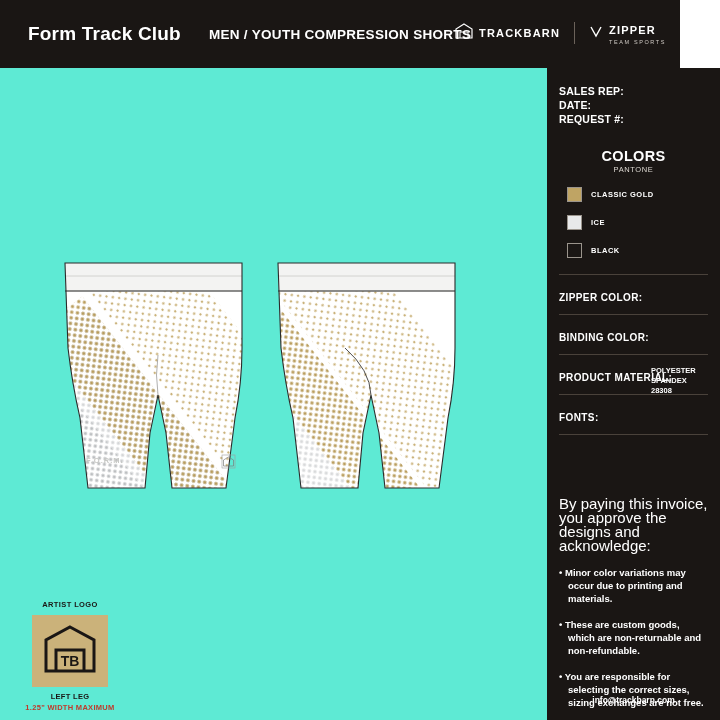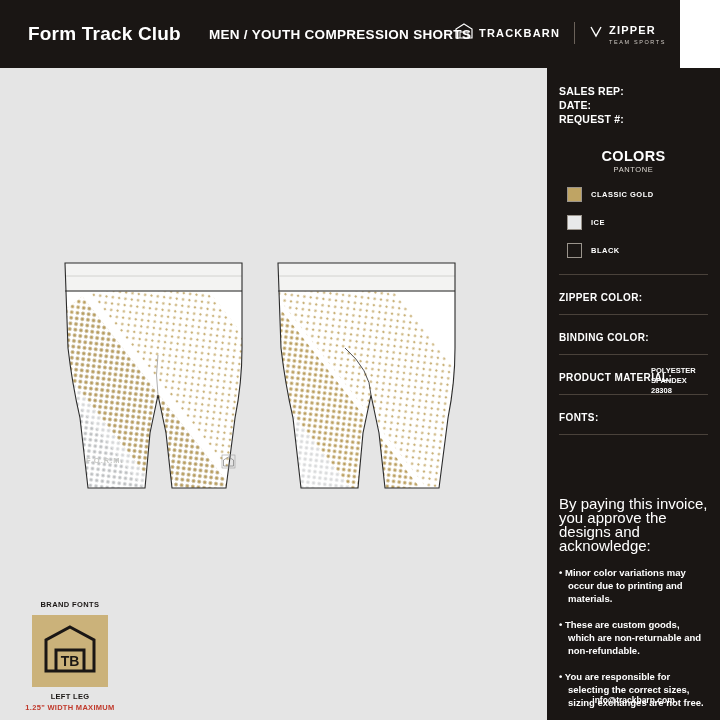--- a/index.html
+++ b/index.html
@@ -74,21 +74,21 @@
     font-size: 9.5px; font-weight: bold; line-height: 13px; margin-top: 13px;
     padding-left: 9px; text-indent: -9px; color:#ffffff;
   }
   .contact {
     position:absolute; left:0; right:0; bottom: 14px; text-align:center;
   }
   .contact div { font-size: 8.5px; font-weight: bold; line-height: 12px; color:#ffffff; }
 
   
   .art {
-    position:absolute; left:0; top:68px; width:547px; height:652px; background:#e5e5e5;
+    position:absolute; left:0; top:68px; width:547px; height:652px; background:#5eead4;
   }
 
   
   .logo-wrap { position:absolute; left:14px; bottom:8px; width:112px; text-align:center; }
   .logo-caption { font-size:7.5px; font-weight:bold; letter-spacing:.4px; color:#1a1614; }
   .logo-box {
     width: 76px; height: 72px; margin: 6px auto 0 auto;
     background:#cbb27a; display:flex; align-items:center; justify-content:center;
   }
   .logo-foot { font-size:7.5px; font-weight:bold; letter-spacing:.3px; color:#1a1614; margin-top:5px; }
@@ -255,21 +255,21 @@
                  L243 285
                  Q235 250 231 215
                  Z" fill="none" stroke="#2b2b2b" stroke-width="1.1"></path>
         <line x1="228" y1="158" x2="405" y2="158" stroke="#2b2b2b" stroke-width="0.9"></line>
 
         <path d="M295 215 q25 22 26 47" fill="none" stroke="#3a3a3a" stroke-width="0.9" fill-opacity="0"></path>
       </g>
     </svg>
 
     <div class="logo-wrap">
-      <div class="logo-caption">BRAND FONTS</div>
+      <div class="logo-caption">ARTIST LOGO</div>
       <div class="logo-box">
         <span>
           <svg width="56" height="52" viewBox="0 0 56 52">
             <path d="M28 4 L52 17 L52 48 L4 48 L4 17 Z" fill="none" stroke="#1a1614" stroke-width="3"></path>
             <path d="M14 48 L14 27 L42 27 L42 48" fill="none" stroke="#1a1614" stroke-width="3"></path>
             <text x="28" y="43" font-family="Liberation Sans, sans-serif" font-size="14" font-weight="bold" fill="#1a1614" text-anchor="middle">TB</text>
           </svg>
         </span>
       </div>
       <div class="logo-foot">LEFT LEG</div>

